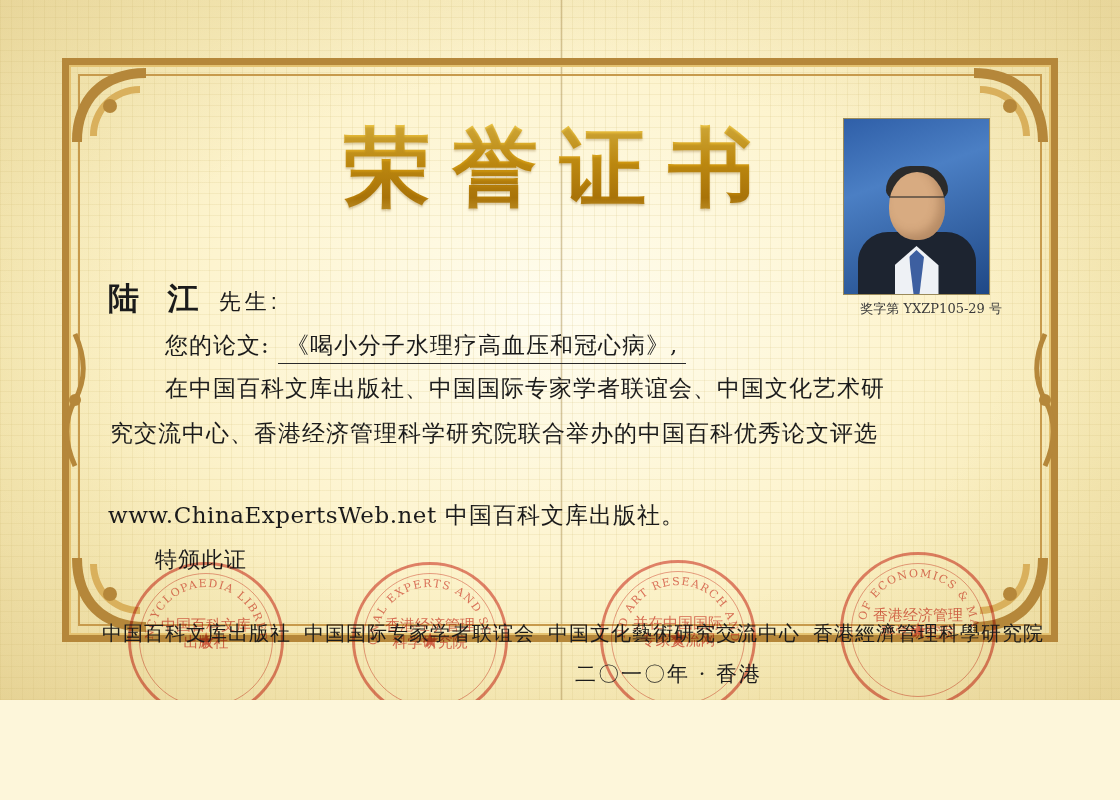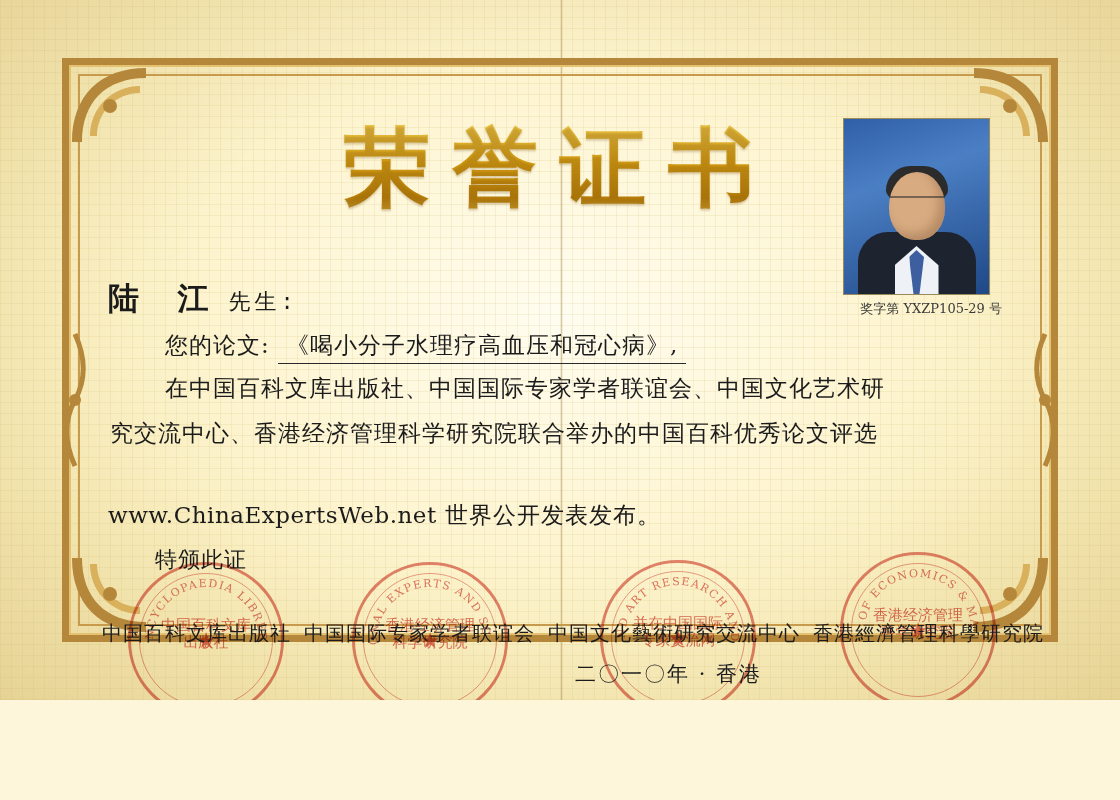--- a/index.html
+++ b/index.html
@@ -116,21 +116,21 @@
   .cert-no{
     position:absolute;right:118px;top:300px;
     font-size:13px;color:#3a3a3a;
     font-family:"DejaVu Serif","Liberation Serif",serif;
     white-space:nowrap;
   }
 
   
   .recipient{
     position:absolute;left:108px;top:278px;
-    font-family:Liberation Mono, monospace;
+    font-family:Liberation Sans, sans-serif;
     font-size:27px;color:#1b1b1b;white-space:nowrap;
   }
   .recipient .name{font-size:31px;font-weight:bold;letter-spacing:10px;}
   .recipient .suffix{font-size:22px;margin-left:10px;letter-spacing:4px;}
 
   .line{
     position:absolute;
     font-family:"DejaVu Serif","Liberation Serif",serif;
     font-size:23px;color:#1b1b1b;white-space:nowrap;letter-spacing:1px;
   }
@@ -268,21 +268,21 @@
     <span>您的论文:</span>
     <span class="blank b-paper">《喝小分子水理疗高血压和冠心病》,</span>
   </div>
 
   <div class="line l2">在中国百科文库出版社、中国国际专家学者联谊会、中国文化艺术研</div>
   <div class="line l3">究交流中心、香港经济管理科学研究院联合举办的中国百科优秀论文评选</div>
 
 
   <div class="line l5">
     <span class="url">www.ChinaExpertsWeb.net</span>
-    <span>世界公开发表发布。</span>
+    <span>中国百科文库出版社。</span>
   </div>
 
   <div class="line seal-note">特颁此证</div>
 
   <div class="seal s1">
     <div class="ring"></div>
     <svg viewBox="0 0 150 150">
       <defs>
           <path id="p1" d="M 22,75 a 53,53 0 1,1 106,0"></path>
         </defs>

